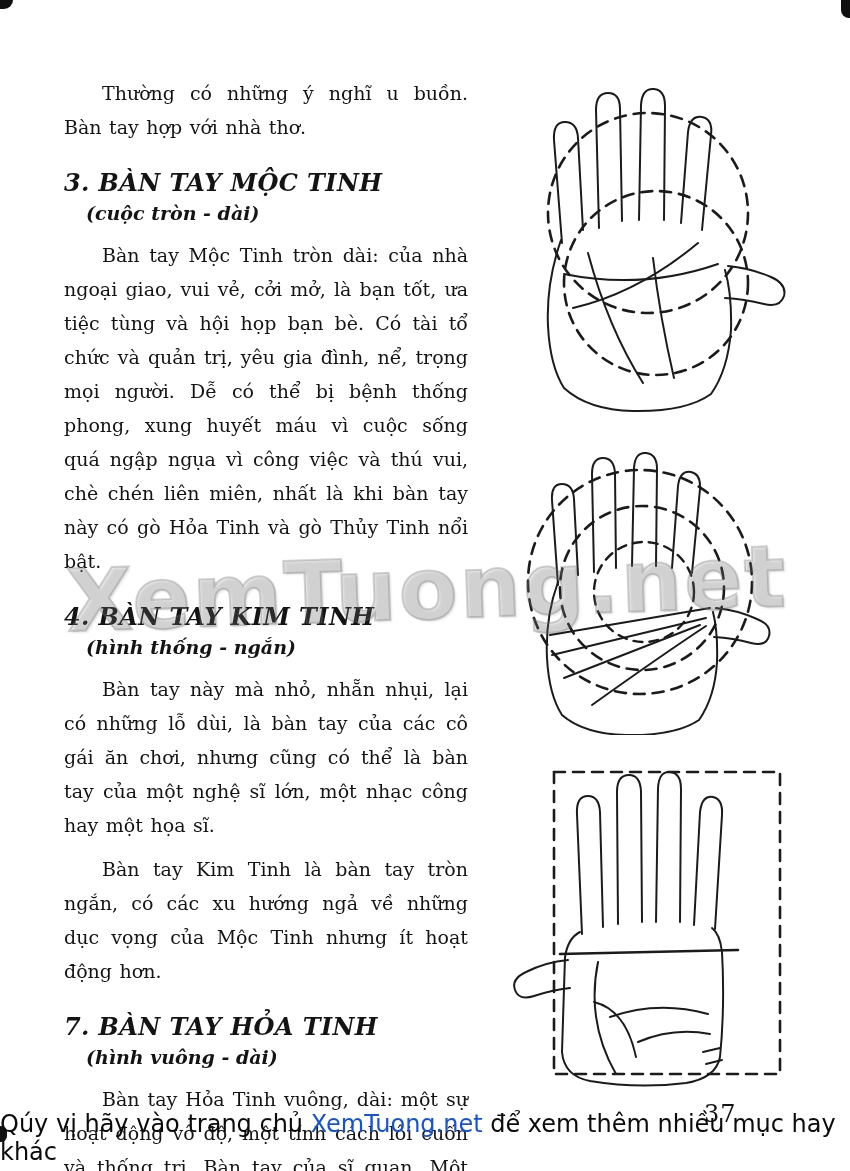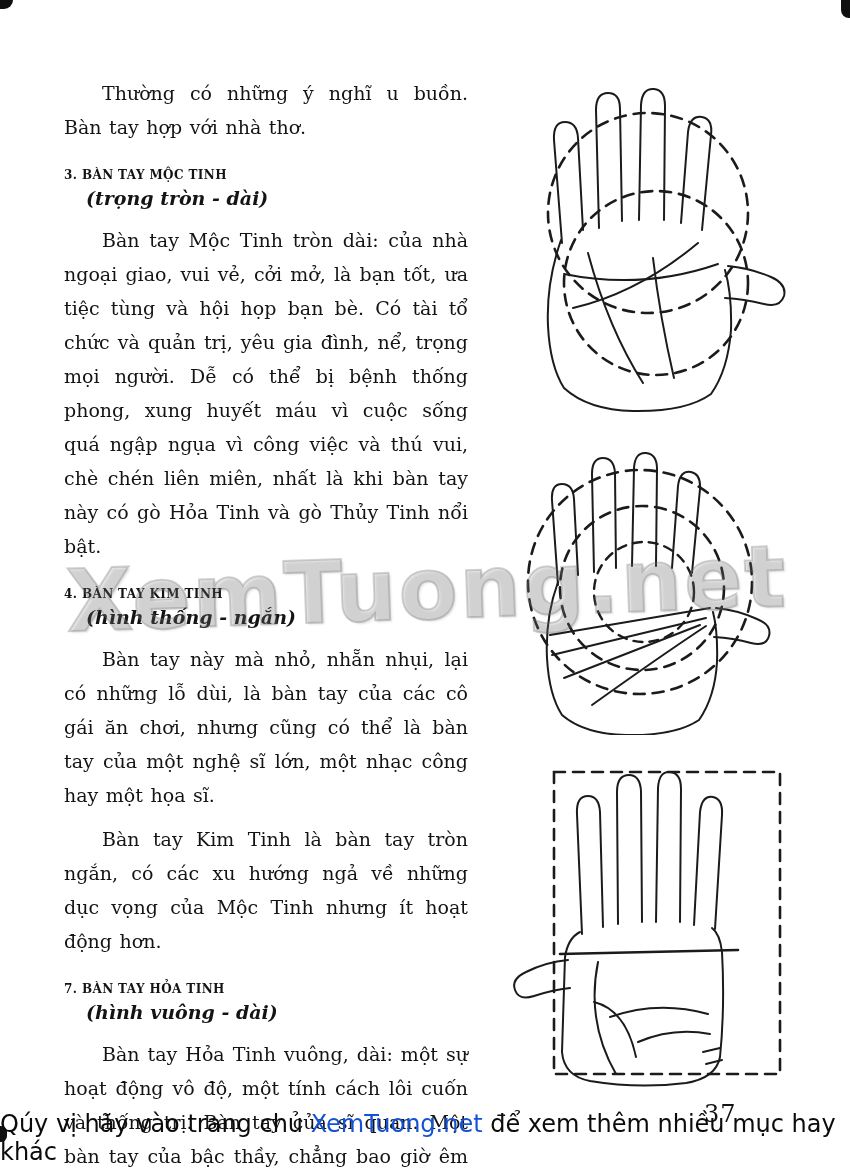--- a/index.html
+++ b/index.html
@@ -23,22 +23,23 @@
   .text-col { position:absolute; left:64px; top:76px; width:404px; z-index:2; }
   p.body {
     font-size:19px;
     line-height:34px;
     text-align:justify;
     text-indent:38px;
     word-spacing:1.5px;
     margin-bottom:10px;
   }
   h3.section-heading {
-    font-size:12px;
+    font-size:24px;
     font-weight:bold;
+    font-style:italic;
     letter-spacing:0.4px;
     margin-top:24px;
     margin-bottom:5px;
   }
   .section-subheading {
     font-size:19px;
     font-weight:bold;
     font-style:italic;
     margin-left:22px;
     margin-bottom:14px;
@@ -97,21 +98,21 @@
   <div class="artifact artifact-tr"></div>
   <div class="artifact artifact-bl"></div>
 
   <div class="watermark">XemTuong.net</div>
 
   <div class="text-col">
 
     <p class="body">Thường có những ý nghĩ u buồn. Bàn tay hợp với nhà thơ.</p>
 
     <h3 class="section-heading">3. BÀN TAY MỘC TINH</h3>
-    <div class="section-subheading">(trọng tròn - dài)</div>
+    <div class="section-subheading">(cuộc tròn - dài)</div>
     <p class="body">Bàn tay Mộc Tinh tròn dài: của nhà ngoại giao, vui vẻ, cởi mở, là bạn tốt, ưa tiệc tùng và hội họp bạn bè. Có tài tổ chức và quản trị, yêu gia đình, nể, trọng mọi người. Dễ có thể bị bệnh thống phong, xung huyết máu vì cuộc sống quá ngập ngụa vì công việc và thú vui, chè chén liên miên, nhất là khi bàn tay này có gò Hỏa Tinh và gò Thủy Tinh nổi bật.</p>
 
     <h3 class="section-heading">4. BÀN TAY KIM TINH</h3>
     <div class="section-subheading">(hình thống - ngắn)</div>
     <p class="body">Bàn tay này mà nhỏ, nhẵn nhụi, lại có những lỗ dùi, là bàn tay của các cô gái ăn chơi, nhưng cũng có thể là bàn tay của một nghệ sĩ lớn, một nhạc công hay một họa sĩ.</p>
     <p class="body">Bàn tay Kim Tinh là bàn tay tròn ngắn, có các xu hướng ngả về những dục vọng của Mộc Tinh nhưng ít hoạt động hơn.</p>
 
     <h3 class="section-heading">7. BÀN TAY HỎA TINH</h3>
     <div class="section-subheading">(hình vuông - dài)</div>
     <p class="body">Bàn tay Hỏa Tinh vuông, dài: một sự hoạt động vô độ, một tính cách lôi cuốn và thống trị. Bàn tay của sĩ quan. Một bàn tay của bậc thầy, chẳng bao giờ êm ái. Là người rất dũng cảm, thực thà, rất ghét sự lừa đảo. Có thể bị nạn về sắt, lửa và các bệnh vì nước không khí,</p>

